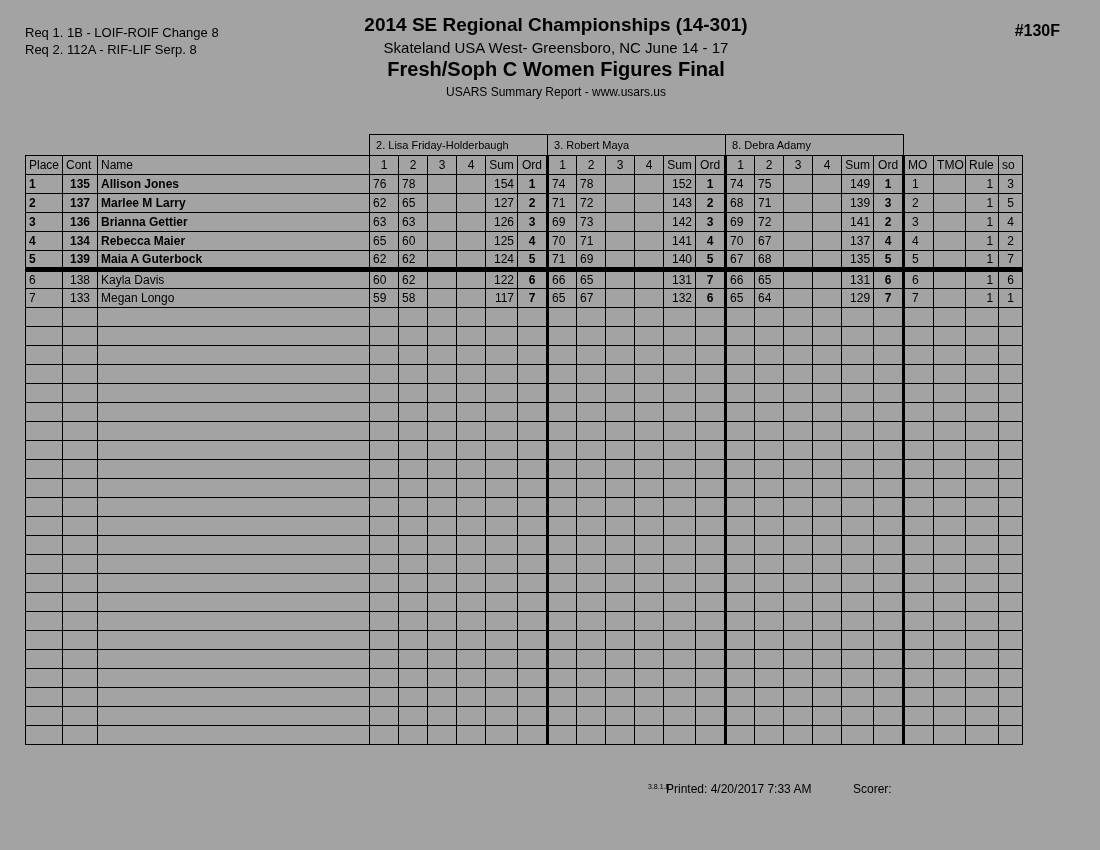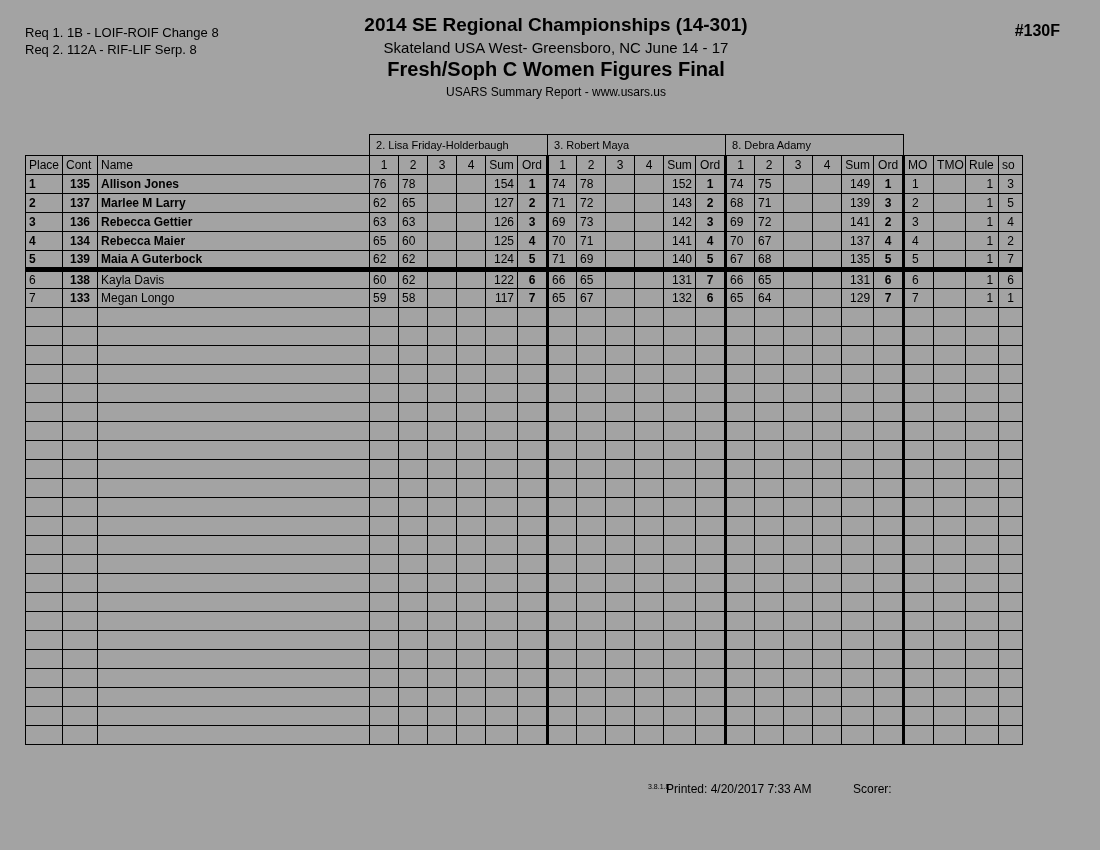--- a/index.html
+++ b/index.html
@@ -29,21 +29,21 @@
     border:1px solid #000; height:19px; padding:0 3px;
     overflow:hidden; white-space:nowrap; vertical-align:middle;
   }
   .nob { border:none; }
   .judge-name { font-size:11px; text-align:left; padding-left:6px; height:21px; }
   .h-left { text-align:left; }
   .h-mid { text-align:center; }
   .grp-end { border-right:3px solid #000; }
 
   .c-place { text-align:left; }
-  .c-cont  { text-align:center;font-weight:bold; }
+  .c-cont  { text-align:center; }
   .c-name  { text-align:left; }
   .c-score { text-align:left; }
   .c-sum   { text-align:right; }
   .c-ord   { text-align:center; font-weight:bold; }
   .c-mo    { text-align:left; padding-left:7px; }
   .c-tmo   { text-align:left; }
   .c-rule  { text-align:right; padding-right:5px; }
   .c-so    { text-align:center; }
 
   tr.emph .c-place, tr.emph .c-cont, tr.emph .c-name { font-weight:bold; }
@@ -189,21 +189,21 @@
           <td class="c-sum">139</td>
           <td class="c-ord grp-end">3</td>
           <td class="c-mo">2</td>
           <td class="c-tmo"></td>
           <td class="c-rule">1</td>
           <td class="c-so">5</td>
         </tr>
         <tr class="emph">
           <td class="c-place">3</td>
           <td class="c-cont">136</td>
-          <td class="c-name">Rebecca Gettier</td>
+          <td class="c-name">Brianna Gettier</td>
           <td class="c-score">63</td>
           <td class="c-score">63</td>
           <td class="c-score"></td>
           <td class="c-score"></td>
           <td class="c-sum">126</td>
           <td class="c-ord grp-end">3</td>
           <td class="c-score">69</td>
           <td class="c-score">73</td>
           <td class="c-score"></td>
           <td class="c-score"></td>

